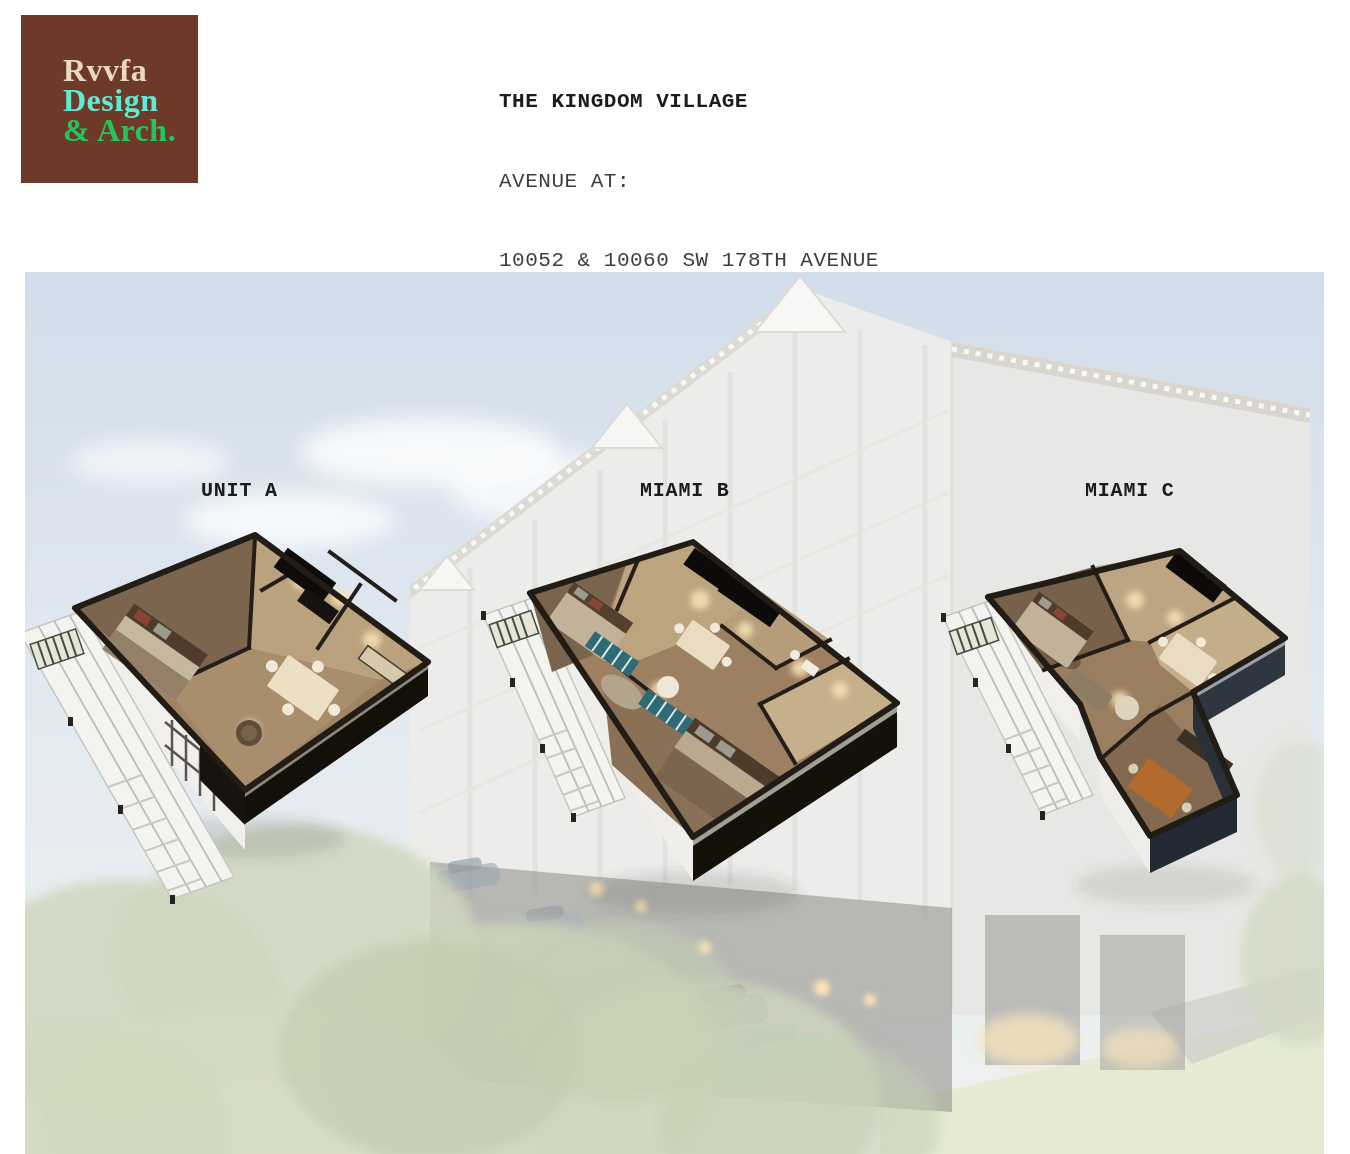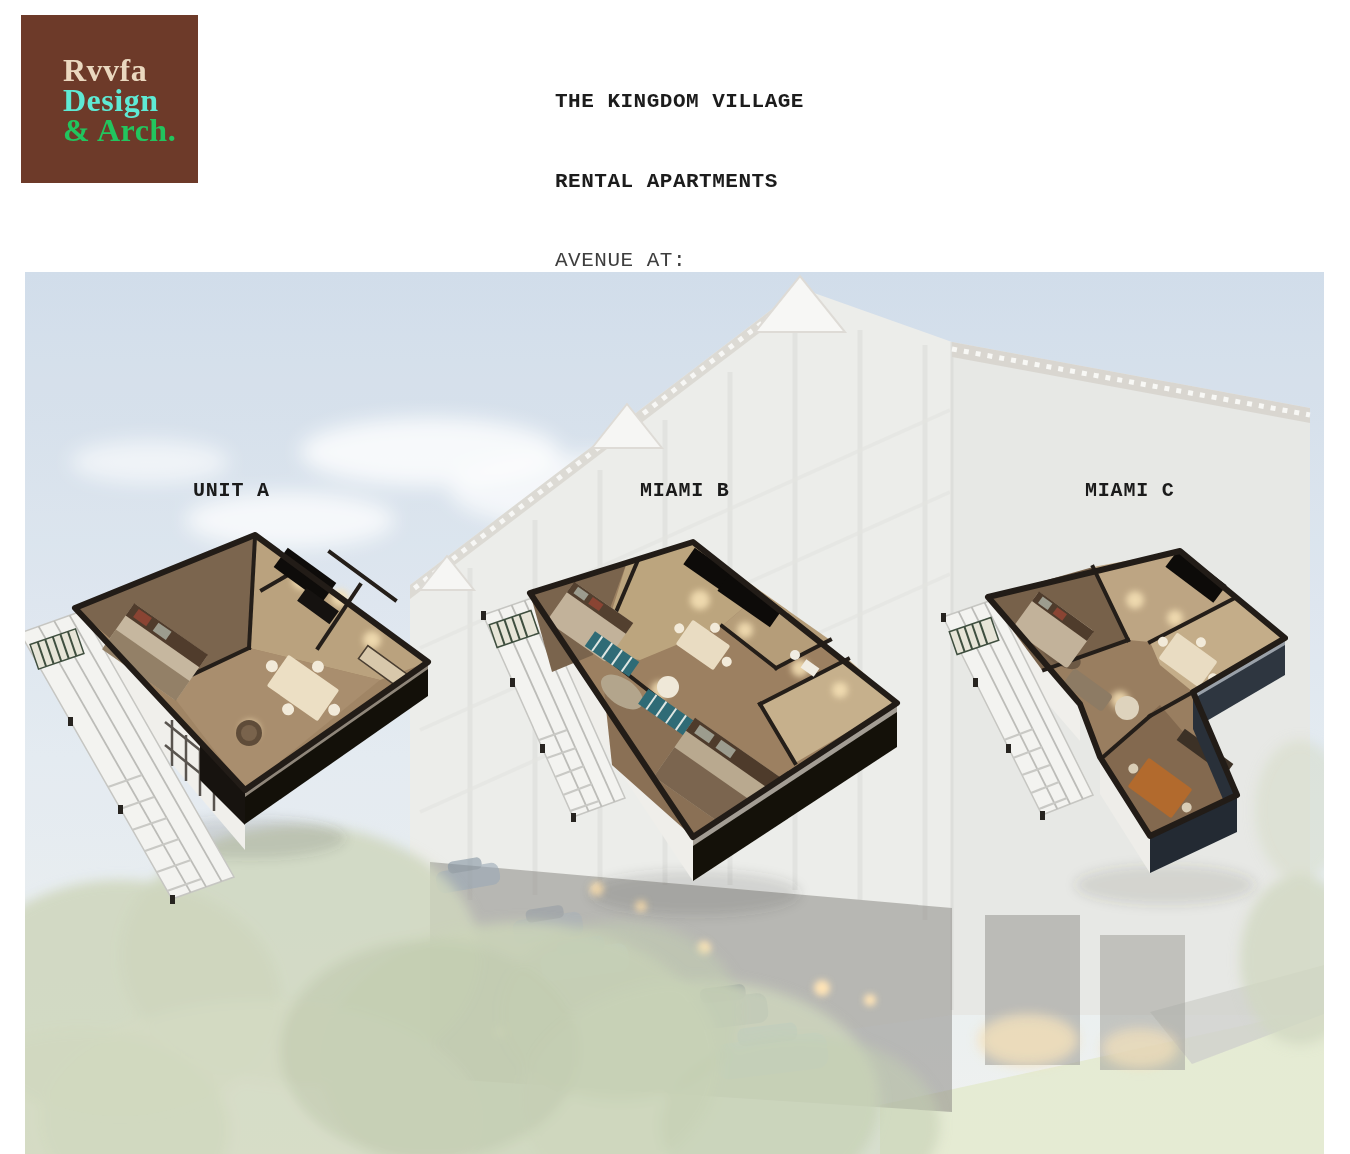--- a/index.html
+++ b/index.html
@@ -2,21 +2,21 @@
 <html><head>
 <meta charset="utf-8">
 <style>
   html,body{margin:0;padding:0;background:#ffffff;}
   .page{position:relative;width:1350px;height:1154px;background:#ffffff;overflow:hidden;
         font-family:"Liberation Sans",sans-serif;}
   .logo{position:absolute;left:21px;top:15px;width:177px;height:168px;
         background:#6d3a29;box-sizing:border-box;padding:40px 0 0 42px;}
   .logo-line{font-family:"Liberation Serif",serif;font-weight:bold;font-size:32px;
         line-height:30px;color:#ead8bf;letter-spacing:0.5px;}
-  .hdr{position:absolute;left:555px;top:36px;font-family:"Liberation Mono",monospace;
+  .hdr{position:absolute;left:499px;top:36px;font-family:"Liberation Mono",monospace;
        font-size:21px;line-height:26.5px;color:#3e3e3e;letter-spacing:0.5px;white-space:pre;}
   .hdr .b{font-weight:bold;color:#1c1c1c;}
   .unit-label{position:absolute;font-family:"Liberation Mono",monospace;font-weight:bold;
        font-size:20px;color:#1b1b1b;letter-spacing:0.8px;white-space:pre;}
   .watermark{position:absolute;left:8px;top:560px;font-family:"Liberation Sans",sans-serif;
        font-size:24px;color:#9aa1a8;opacity:0.75;letter-spacing:1px;}
   svg.scene{position:absolute;left:0;top:0;}
 </style>
 </head>
 <body>
@@ -24,21 +24,20 @@
 <div class="page">
 
   <div class="logo" style="background-color: rgb(109, 58, 41);">
     <div class="logo-line" style="color: rgb(234, 216, 191);">Rvvfa</div>
     <div class="logo-line" style="color: #5eead4;">Design</div>
     <div class="logo-line" style="color: #22c55e;">&amp; Arch.</div>
   </div>
 
   <div class="hdr">
     <div class="b">THE KINGDOM VILLAGE</div>
-    <div class="b">RENTAL APARTMENTS</div>
     <div>AVENUE AT:</div>
     <div>10052 &amp; 10060 SW 178TH AVENUE</div>
     <div>MIAMI, FLORIDA 33157</div>
   </div>
 
   <svg class="scene" width="1350" height="1154" viewBox="0 0 1350 1154">
     <defs>
       <clipPath id="photoClip">
           <rect x="25" y="272" width="1299" height="882"></rect>
         </clipPath>
@@ -449,17 +448,17 @@
         <polygon points="1193,692 1237,795 1237,832 1193,729" fill="#293039"></polygon>
         <line x1="1193" y1="692" x2="1237" y2="795" stroke="#8f969e" stroke-width="3"></line>
         <polygon points="1237,795 1150,836 1150,873 1237,832" fill="#232a33"></polygon>
         <line x1="1237" y1="795" x2="1150" y2="836" stroke="#8f969e" stroke-width="3"></line>
         <polygon points="988,597 1180,551 1285,638 1193,692 1237,795 1150,836 1100,757 1080,704" fill="none" stroke="#221c17" stroke-width="6" stroke-linejoin="round"></polygon>
       </g>
     </g>
   </svg>
 
 
-  <div class="unit-label" style="left:193px;top:479px;">UNIT A</div>
+  <div class="unit-label" style="left:201px;top:479px;">UNIT A</div>
   <div class="unit-label" style="left:640px;top:479px;">MIAMI B</div>
   <div class="unit-label" style="left:1085px;top:479px;">MIAMI C</div>
 
 </div>
 
 </body></html>

